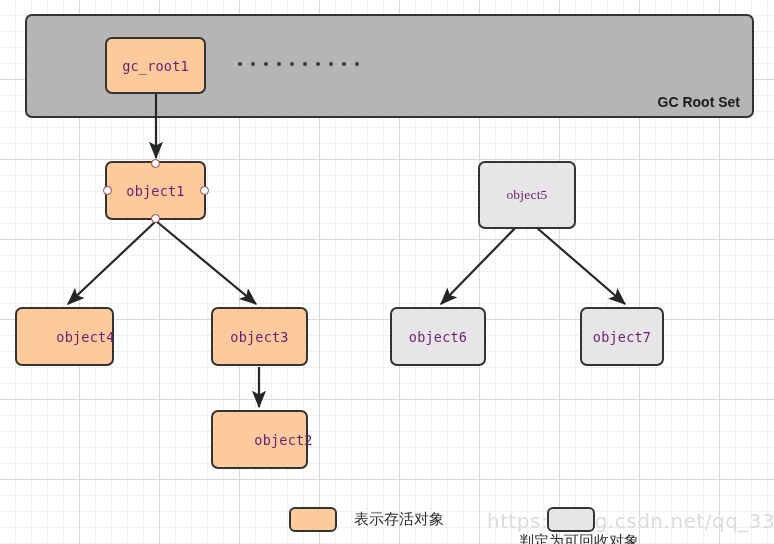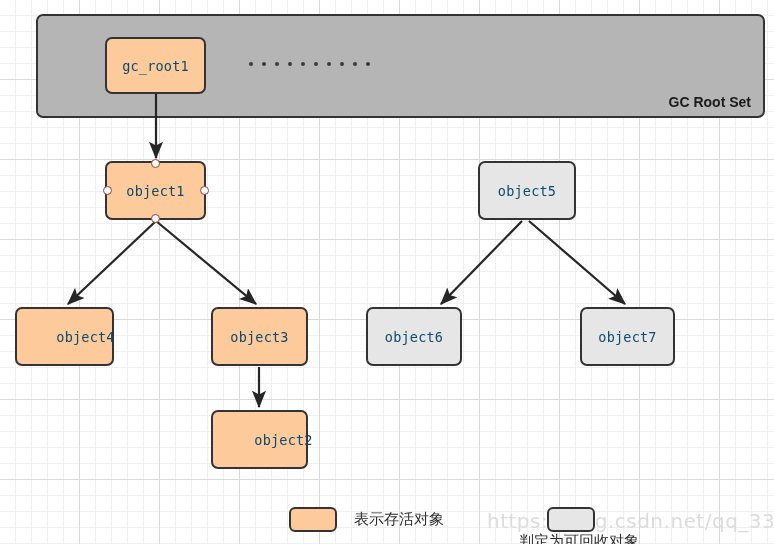--- a/index.html
+++ b/index.html
@@ -37,21 +37,21 @@
   .node {
     position: absolute;
     box-sizing: border-box;
     border: 2.2px solid #333333;
     border-radius: 7px;
     display: flex;
     align-items: center;
     justify-content: center;
     font-family: "DejaVu Sans Mono", "Liberation Mono", monospace;
     font-size: 13.5px;
-    color: #0c4a6e;
+    color: #701a75;
     letter-spacing: 0.2px;
   }
   .node.alive {
     background: #fcca9b;
   }
   .node.garbage {
     background: #e6e6e6;
   }
 
   .rootset {
@@ -127,21 +127,21 @@
     color: #dcdcdc;
     white-space: nowrap;
     letter-spacing: 0.5px;
   }
 </style>
 </head>
 <body>
 
 <div id="canvas">
 
-  <div class="rootset" id="rootset" style="left: 25px; top: 14px; width: 729px; height: 104px; margin-left: 11px;">
+  <div class="rootset" id="rootset" style="left: 25px; top: 14px; width: 729px; height: 104px;">
     <div class="dots" id="rootset-dots" style="left: 211px; top: 46px;">
         <span></span>
         <span></span>
         <span></span>
         <span></span>
         <span></span>
         <span></span>
         <span></span>
         <span></span>
         <span></span>
@@ -170,33 +170,33 @@
       <div class="node alive" style="left: 105px; top: 37px; width: 101px; height: 57px;">
         <span>gc_root1</span>
       </div>
       <div class="node alive" style="left: 105px; top: 161px; width: 101px; height: 59px;">
         <span>object1</span>
         <div class="cpoint" style="left: 50%; top: 0%;"></div>
         <div class="cpoint" style="left: 0%; top: 50%;"></div>
         <div class="cpoint" style="left: 100%; top: 50%;"></div>
         <div class="cpoint" style="left: 50%; top: 100%;"></div>
       </div>
-      <div class="node garbage" style="left: 478px; top: 161px; width: 98px; height: 59px;">
+      <div class="node garbage" style="left: 478px; top: 161px; width: 98px; height: 68px; font-family: Liberation Serif, serif;">
         <span>object5</span>
       </div>
       <div class="node alive" style="left: 15px; top: 307px; width: 99px; height: 59px; padding-left: 42px;">
         <span>object4</span>
       </div>
       <div class="node alive" style="left: 211px; top: 307px; width: 97px; height: 59px; text-align: right;">
         <span>object3</span>
       </div>
-      <div class="node garbage" style="left: 366px; top: 307px; width: 96px; height: 59px;">
+      <div class="node garbage" style="left: 390px; top: 307px; width: 96px; height: 59px;">
         <span>object6</span>
       </div>
-      <div class="node garbage" style="left: 580px; top: 307px; width: 95px; height: 59px;">
+      <div class="node garbage" style="left: 580px; top: 307px; width: 84px; height: 59px;">
         <span>object7</span>
       </div>
       <div class="node alive" style="left: 211px; top: 410px; width: 97px; height: 59px; padding-left: 48px;">
         <span>object2</span>
       </div>
     </div>
 
   <div class="watermark" id="watermark" style="left: 487px; top: 509px;">https://blog.csdn.net/qq_33471737</div>
 
   <div id="legend-layer">

